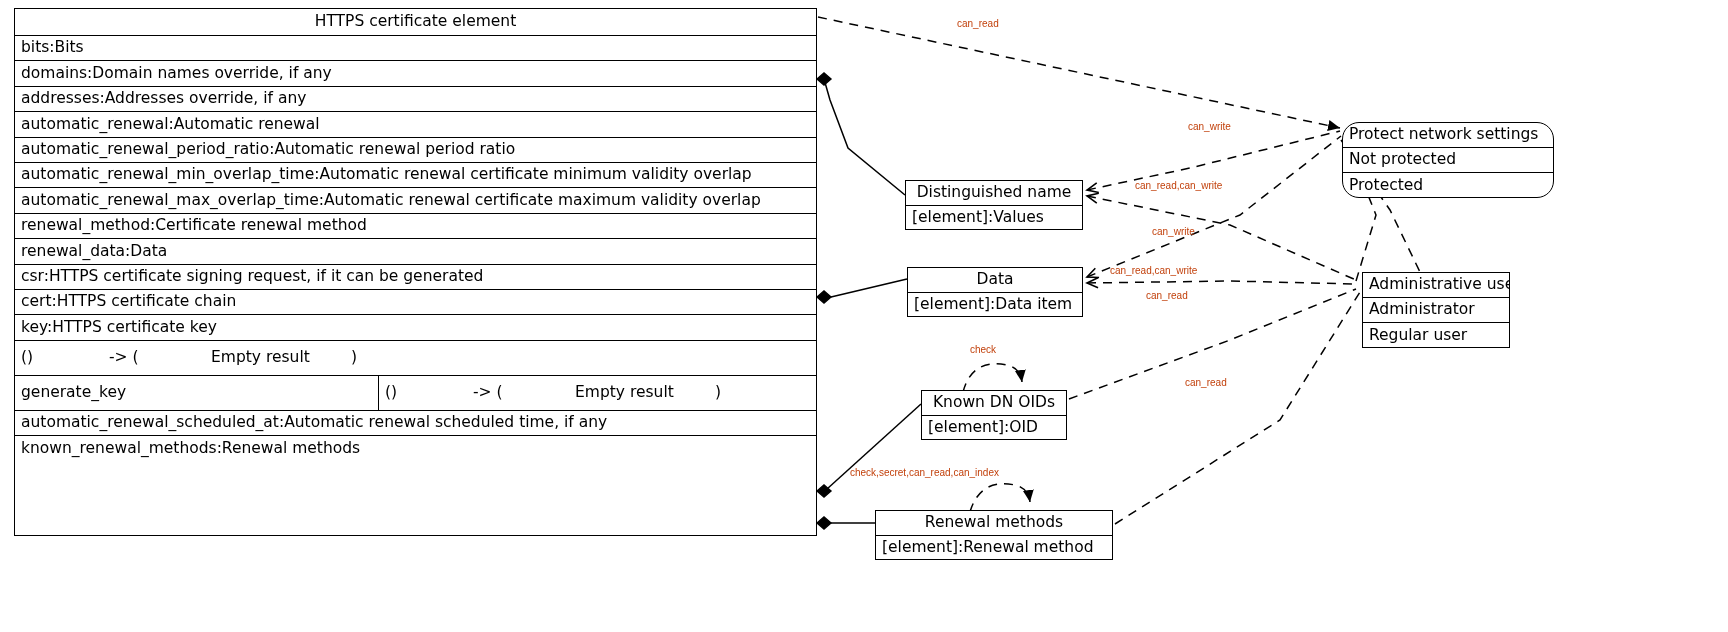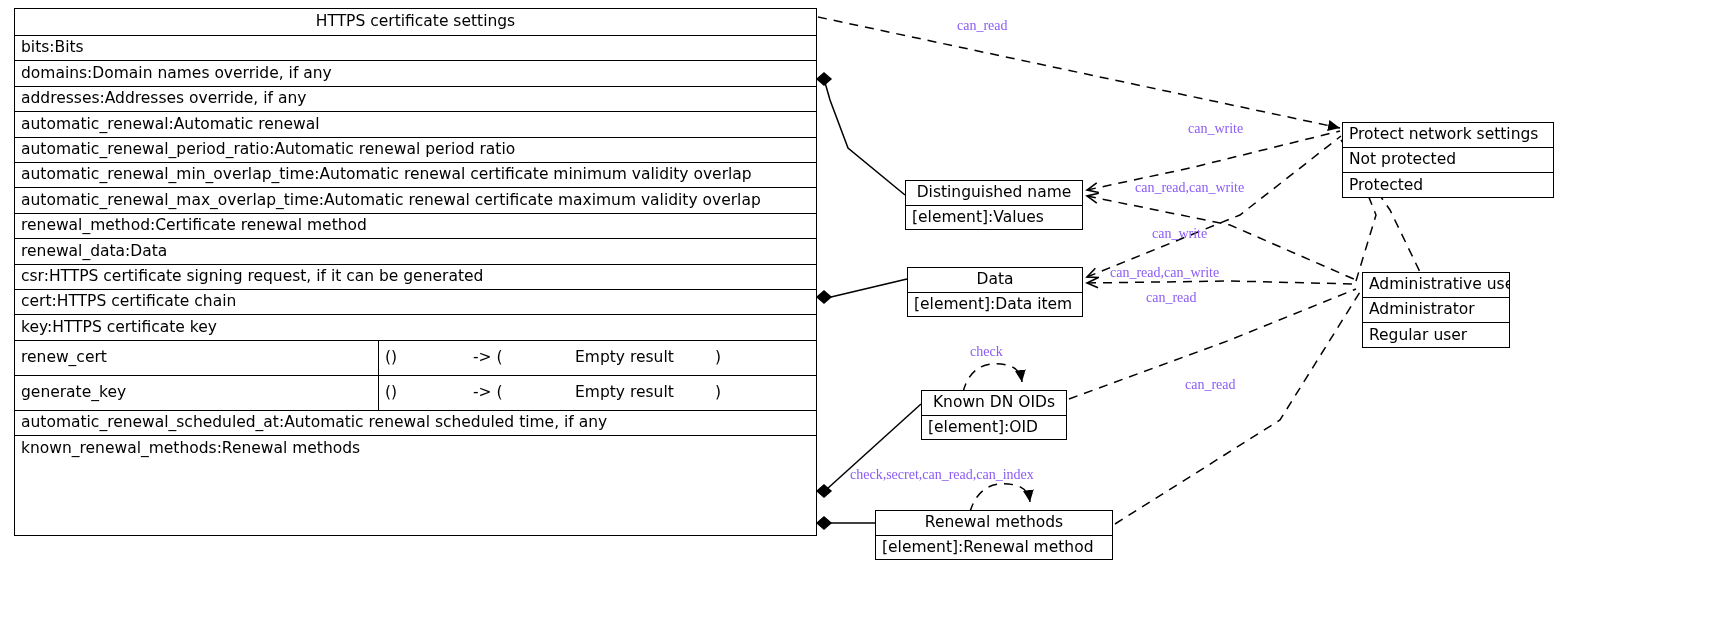--- a/index.html
+++ b/index.html
@@ -86,29 +86,29 @@
   
   .small-title { font-size: 15.5px; }
 
   #box-dn    { left: 905px;  top: 180px; width: 178px; height: 50px; }
   #box-data  { left: 907px;  top: 267px; width: 176px; height: 50px; }
   #box-oids  { left: 921px;  top: 390px; width: 146px; height: 50px; }
   #box-renm  { left: 875px;  top: 510px; width: 238px; height: 50px; }
 
   #box-dn .row, #box-data .row, #box-oids .row, #box-renm .row { height: 24.6px; }
 
-  #box-protect { left: 1342px; top: 122px; width: 212px; height: 76px; }
+  #box-protect { left: 1342px; top: 122px; width: 212px; height: 76px; border-radius: 17px; }
   #box-admin   { left: 1362px; top: 272px; width: 148px; height: 76px; }
   #box-protect .row, #box-admin .row { height: 25px; }
 
   .edge-label {
     position: absolute;
-    font-family: Liberation Serif, serif;
-    font-size: 14px;
-    color: #8b5cf6;
+    font-family: Liberation Sans, sans-serif;
+    font-size: 10px;
+    color: #c2410c;
     white-space: nowrap;
   }
 </style>
 </head>
 <body>
 
 <div id="canvas">
 
   <svg id="edges" viewBox="0 0 1728 632" xmlns="http://www.w3.org/2000/svg">
     <defs>
@@ -157,37 +157,36 @@
 
     <path d="M1341,140 L1390,210 L1420,272" fill="none" stroke="#000" stroke-width="1.5" stroke-dasharray="9,7"></path>
     <path d="M1356,281 L1376,215 L1346,140" fill="none" stroke="#000" stroke-width="1.5" stroke-dasharray="9,7"></path>
 
     <path d="M963,392 Q972,358 1007,365 Q1020,368 1022,382" fill="none" stroke="#000" stroke-width="1.5" stroke-dasharray="9,7" marker-end="url(#solidArrow)"></path>
 
     <path d="M970,512 Q980,478 1015,485 Q1028,488 1030,502" fill="none" stroke="#000" stroke-width="1.5" stroke-dasharray="9,7" marker-end="url(#solidArrow)"></path>
   </svg>
 
   <div class="umlbox" id="main-class">
-    <div class="row title">HTTPS certificate settings</div>
+    <div class="row title">HTTPS certificate element</div>
 
     <div class="row">bits:Bits</div>
     <div class="row">domains:Domain names override, if any</div>
     <div class="row">addresses:Addresses override, if any</div>
     <div class="row">automatic_renewal:Automatic renewal</div>
     <div class="row">automatic_renewal_period_ratio:Automatic renewal period ratio</div>
     <div class="row">automatic_renewal_min_overlap_time:Automatic renewal certificate minimum validity overlap</div>
     <div class="row">automatic_renewal_max_overlap_time:Automatic renewal certificate maximum validity overlap</div>
     <div class="row">renewal_method:Certificate renewal method</div>
     <div class="row">renewal_data:Data</div>
     <div class="row">csr:HTTPS certificate signing request, if it can be generated</div>
     <div class="row">cert:HTTPS certificate chain</div>
     <div class="row">key:HTTPS certificate key</div>
 
     <div class="row op">
-      <div class="op-name">renew_cert</div>
       <div class="op-sig">
         <span class="sig-args">()</span>
         <span class="sig-arrow">-&gt; (</span>
         <span class="sig-res">Empty result</span>
         <span class="sig-close">)</span>
       </div>
     </div>
 
     <div class="row op">
       <div class="op-name">generate_key</div>

